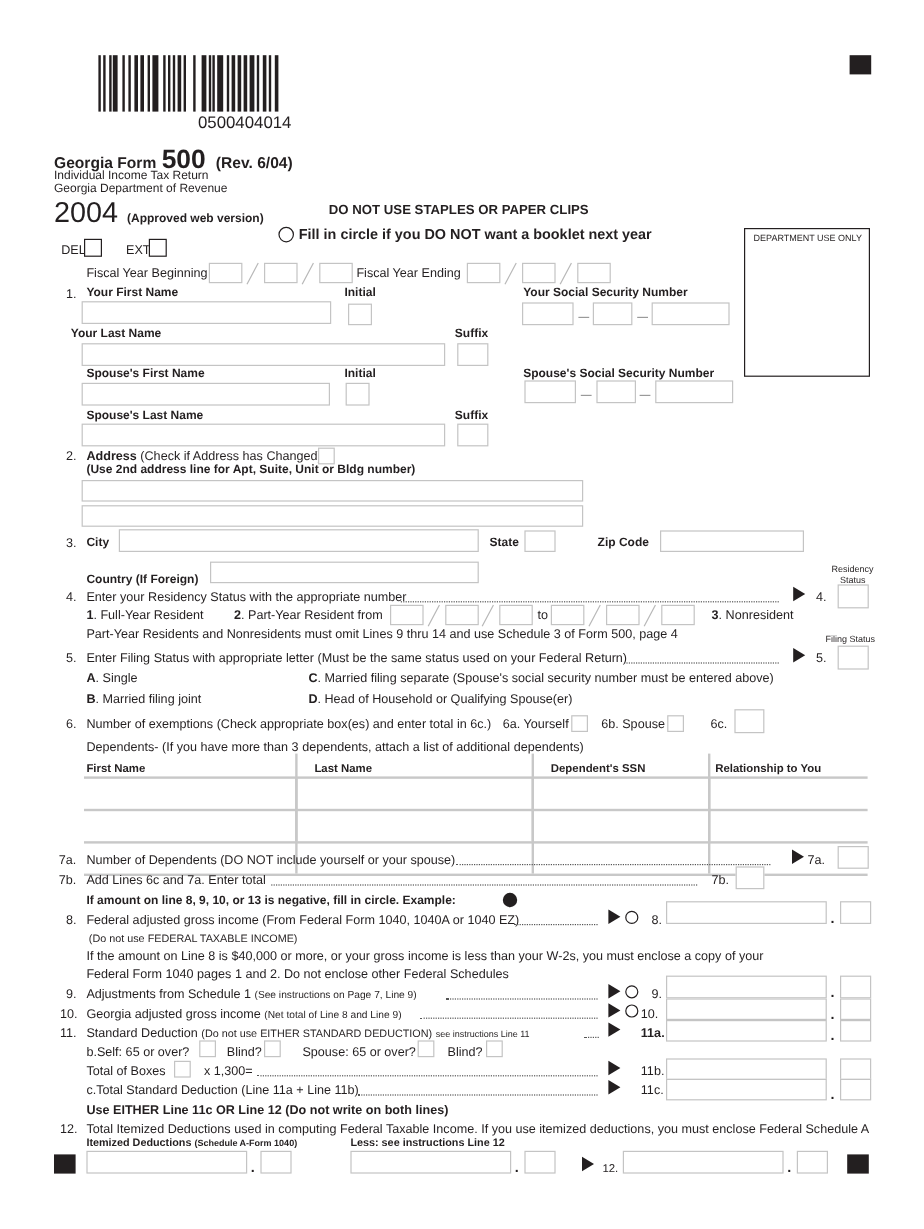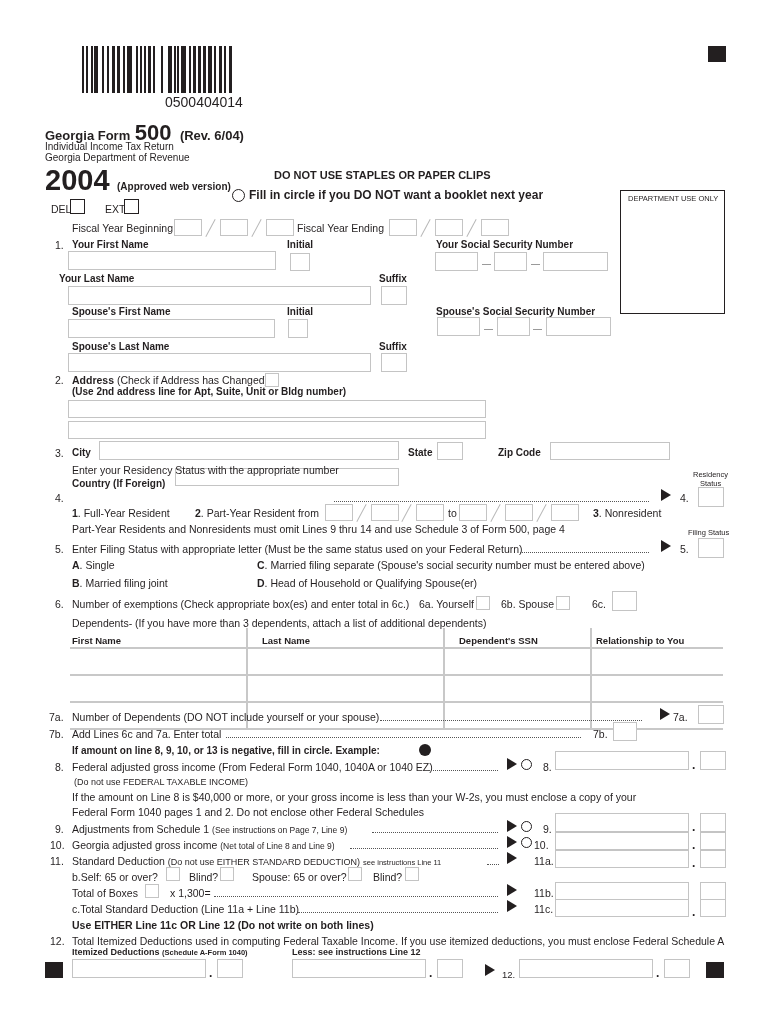--- a/index.html
+++ b/index.html
@@ -36,21 +36,21 @@
 <div class="a" style="left:165px;top:94px;font-size:14px;">0500404014</div>
 
 <div class="a" style="left:45px;top:120px;">
   <span style="font-size:13px;font-weight:bold;">Georgia Form</span>
   <span style="font-size:22px;font-weight:bold;">500</span>
   <span style="font-size:13px;font-weight:bold;margin-left:4px;">(Rev. 6/04)</span>
 </div>
 <div class="a t" style="left:45px;top:141px;font-size:10px;">Individual Income Tax Return</div>
 <div class="a t" style="left:45px;top:152px;font-size:10px;">Georgia Department of Revenue</div>
 <div class="a" style="left:45px;top:164px;">
-  <span style="font-size:29px;font-weight:bold;">2004</span>
+  <span style="font-size:24px;font-weight:normal;">2004</span>
   <span style="font-size:10px;font-weight:bold;margin-left:3px;">(Approved web version)</span>
 </div>
 <div class="a" style="left:274px;top:169px;font-size:11px;font-weight:bold;">DO NOT USE STAPLES OR PAPER CLIPS</div>
 <div class="circ" style="left:232px;top:189px;width:13px;height:13px;"></div>
 <div class="a" style="left:249px;top:188px;font-size:12px;font-weight:bold;">Fill in circle if you DO NOT want a booklet next year</div>
 
 <div class="dbox" style="left:620px;top:190px;width:105px;height:124px;"></div>
 <div class="a tx" style="left:628px;top:194px;">DEPARTMENT USE ONLY</div>
 
 <div class="a t" style="left:51px;top:203px;">DEL</div>
@@ -120,21 +120,21 @@
 <div class="a tb" style="left:408px;top:447px;">State</div>
 <div class="box" style="left:437px;top:442px;width:26px;height:18px;"></div>
 <div class="a tb" style="left:498px;top:447px;">Zip Code</div>
 <div class="box" style="left:550px;top:442px;width:120px;height:18px;"></div>
 <div class="a tb" style="left:72px;top:478px;">Country (If Foreign)</div>
 <div class="box" style="left:175px;top:468px;width:224px;height:18px;"></div>
 
 <div class="a tx" style="left:693px;top:470px;">Residency</div>
 <div class="a tx" style="left:700px;top:479px;">Status</div>
 <div class="a t" style="left:55px;top:492px;">4.</div>
-<div class="a t" style="left:72px;top:464px;">Enter your Residency Status with the appropriate number</div>
+<div class="a t" style="left:72px;top:492px;">Enter your Residency Status with the appropriate number</div>
 <div class="dots" style="left:334px;top:501px;width:315px;"></div>
 <div class="arrow" style="left:661px;top:489px;"></div>
 <div class="a t" style="left:680px;top:492px;">4.</div>
 <div class="box" style="left:698px;top:487px;width:26px;height:20px;"></div>
 <div class="a t" style="left:72px;top:507px;"><b>1</b><span>. Full-Year Resident</span></div>
 <div class="a t" style="left:195px;top:507px;"><b>2</b><span>. Part-Year Resident from</span></div>
 <div class="box" style="left:325px;top:504px;width:28px;height:17px;"></div>
 <div class="slash" style="left:361px;top:503px;"></div>
 <div class="box" style="left:371px;top:504px;width:28px;height:17px;"></div>
 <div class="slash" style="left:406px;top:503px;"></div>
@@ -234,21 +234,21 @@
 <div class="circ" style="left:521px;top:837px;"></div>
 <div class="a t" style="left:534px;top:839px;">10.</div>
 <div class="box" style="left:555px;top:832px;width:134px;height:18px;"></div>
 <div class="dec" style="left:692px;top:838px;">.</div>
 <div class="box" style="left:700px;top:832px;width:26px;height:18px;"></div>
 
 <div class="a t" style="left:50px;top:855px;">11.</div>
 <div class="a t" style="left:72px;top:855px;"><span>Standard Deduction</span> <span class="ts" style="font-size:9px;">(Do not use EITHER STANDARD DEDUCTION)</span> <span class="tx">see instructions Line 11</span></div>
 <div class="dots" style="left:487px;top:864px;width:12px;"></div>
 <div class="arrow" style="left:507px;top:852px;"></div>
-<div class="a t" style="left:534px;top:855px;">11a.</div>
+<div class="a t" style="left:534px;top:855px;font-weight:bold;">11a.</div>
 <div class="box" style="left:555px;top:850px;width:134px;height:18px;"></div>
 <div class="dec" style="left:692px;top:856px;">.</div>
 <div class="box" style="left:700px;top:850px;width:26px;height:18px;"></div>
 
 <div class="a t" style="left:72px;top:871px;">b.Self: 65 or over?</div>
 <div class="box" style="left:166px;top:867px;width:14px;height:14px;"></div>
 <div class="a t" style="left:189px;top:871px;">Blind?</div>
 <div class="box" style="left:220px;top:867px;width:14px;height:14px;"></div>
 <div class="a t" style="left:252px;top:871px;">Spouse: 65 or over?</div>
 <div class="box" style="left:348px;top:867px;width:14px;height:14px;"></div>

